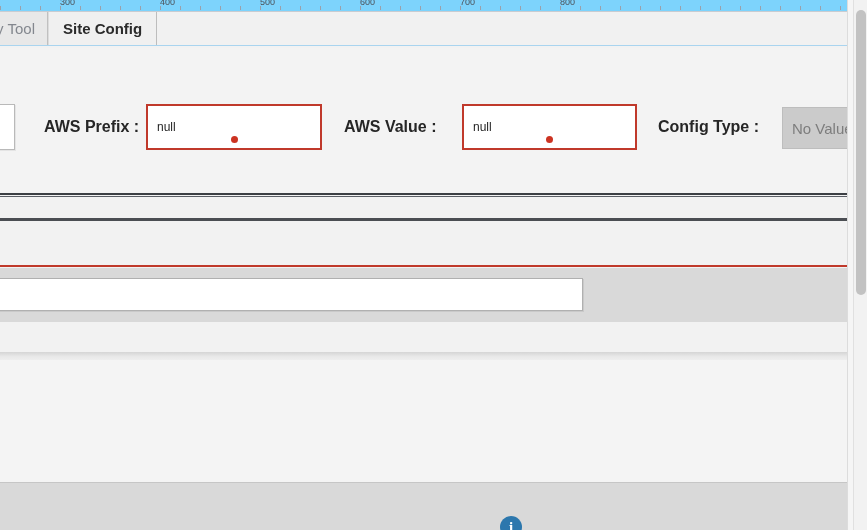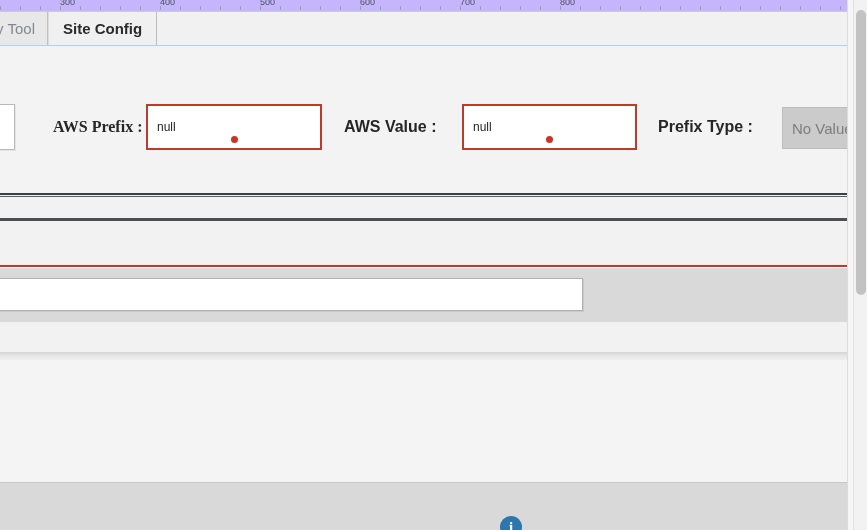--- a/index.html
+++ b/index.html
@@ -15,21 +15,21 @@
     font-family: "Liberation Sans", sans-serif;
     position: relative;
     -webkit-font-smoothing: antialiased;
   }
 
   
   #ruler {
     position: absolute;
     left: 0; top: 0;
     width: 853px; height: 12px;
-    background: #c4b5fd;
+    background: #7dd3fc;
     border-bottom: 1px solid #c9ccd1;
     overflow: hidden;
     box-sizing: border-box;
   }
   .ruler-tick {
     position: absolute;
     top: 0;
     width: 1px;
     background: #9aa0ab;
   }
@@ -357,33 +357,33 @@
     <span>Site Config</span>
   </div>
 </div>
 
 <div id="form-panel">
 
   <div class="field-row">
 
     <div id="input-clipped"></div>
 
-    <div class="field-label" style="left:53px;font-family:Liberation Serif, serif;">AWS Prefix :</div>
+    <div class="field-label" style="left:44px;">AWS Prefix :</div>
     <div class="text-input" style="left:146px; width:176px;">
       <span class="val">null</span>
       <span class="red-dot" style="left:83px;"></span>
     </div>
 
     <div class="field-label" style="left:344px;">AWS Value :</div>
     <div class="text-input" style="left:462px; width:175px;">
       <span class="val">null</span>
       <span class="red-dot" style="left:82px;"></span>
     </div>
 
-    <div class="field-label" style="left:658px;">Prefix Type :</div>
+    <div class="field-label" style="left:658px;">Config Type :</div>
     <div id="backend-value">
       <span>No Value</span>
     </div>
 
   </div>
 </div>
 
 <div class="hsep" id="sep-1"></div>
 <div class="hsep" id="sep-1b"></div>
 <div id="band-mid"></div>

